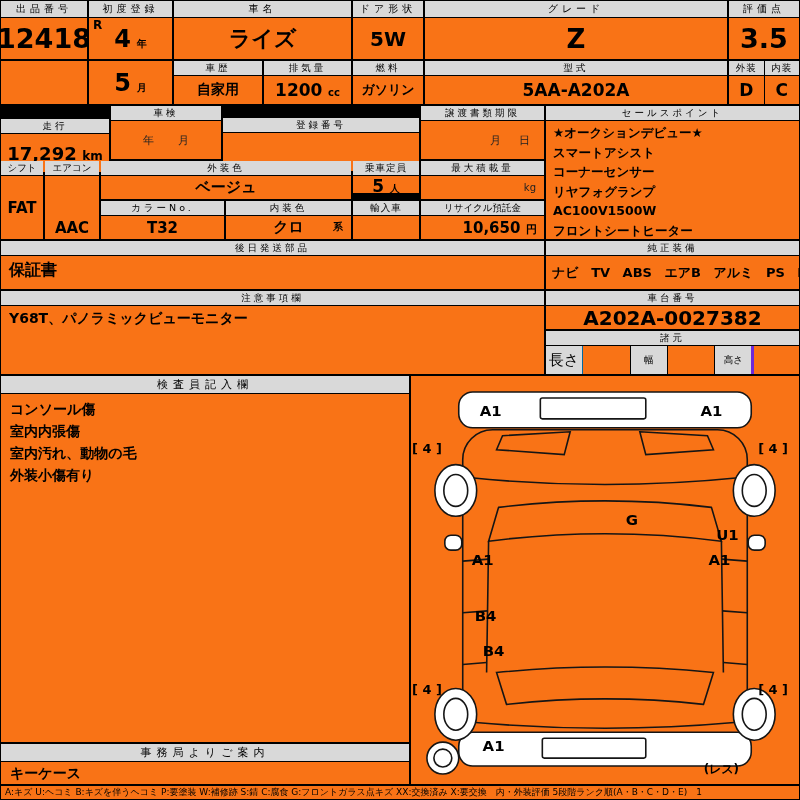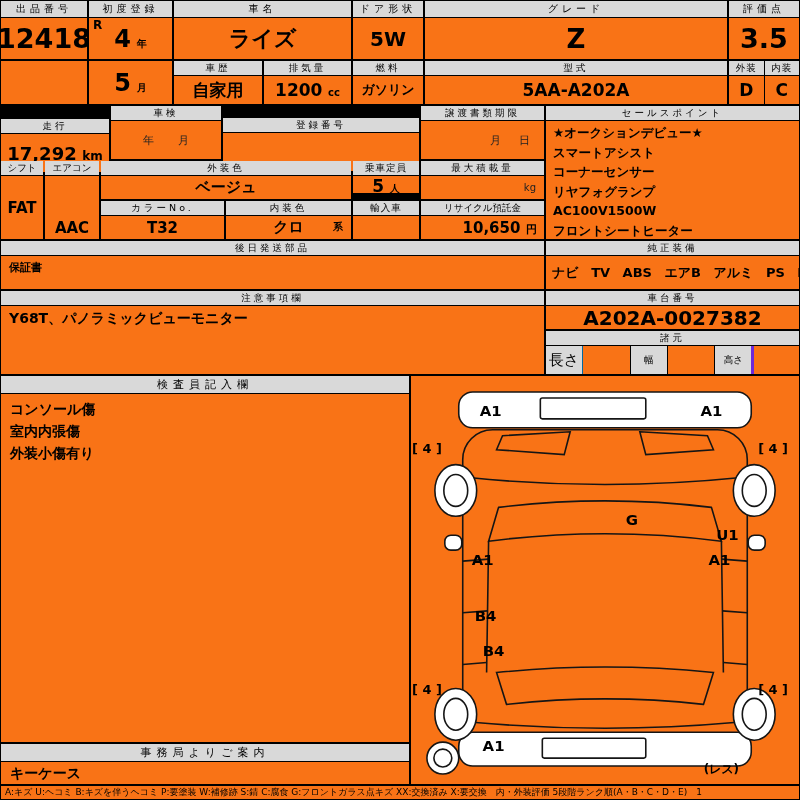--- a/index.html
+++ b/index.html
@@ -61,21 +61,21 @@
     <div class="v" style="font-size:26px;">Z</div>
   </div>
 
   <div class="c" style="left:729px;top:1px;width:70px;height:58px;">
     <div class="hdr">評価点</div>
     <div class="v" style="font-size:27px;">3.5</div>
   </div>
 
   <div class="c" style="left:174px;top:61px;width:88px;height:43px;">
     <div class="hdr h14">車歴</div>
-    <div class="v" style="font-size:17px;">自家用</div>
+    <div class="v" style="font-size:14px;">自家用</div>
   </div>
 
   <div class="c" style="left:264px;top:61px;width:87px;height:43px;">
     <div class="hdr h14">排気量</div>
     <div class="v">
       <div><span style="font-size:17px;">1200</span>
       <span style="font-size:10px;">cc</span></div>
     </div>
   </div>
 
@@ -192,21 +192,21 @@
   <div class="c" style="left:421px;top:201px;width:123px;height:38px;">
     <div class="hdr h14" style="letter-spacing:0;">リサイクル預託金</div>
     <div class="v right" style="padding-right:7px;">
       <div><span style="font-size:15px;">10,650</span>
       <span style="font-size:11px;">円</span></div>
     </div>
   </div>
 
   <div class="c" style="left:1px;top:241px;width:543px;height:48px;">
     <div class="hdr h14">後日発送部品</div>
-    <div class="v tl" style="font-size:11px;border-radius:12px;">保証書</div>
+    <div class="v tl" style="font-size:16px;border-radius:12px;">保証書</div>
   </div>
 
   <div class="c" style="left:546px;top:241px;width:253px;height:48px;">
     <div class="hdr h14">純正装備</div>
     <div class="v" style="font-size:13px;word-spacing:8px;justify-content:flex-start;padding-left:6px;white-space:nowrap;">ナビ TV ABS エアB アルミ PS PW</div>
   </div>
 
   <div class="c" style="left:1px;top:291px;width:543px;height:83px;">
     <div class="hdr h14">注意事項欄</div>
     <div class="v tl" style="font-size:14px;">Y68T、パノラミックビューモニター</div>
@@ -233,20 +233,21 @@
         <div style="flex:1;"></div>
       </div>
     </div>
   </div>
 
   <div class="c" style="left:1px;top:376px;width:408px;height:366px;">
     <div class="hdr h17">検査員記入欄</div>
     <div class="list" style="font-size:14px;line-height:22px;padding:4px 9px;">
       <div>コンソール傷</div>
       <div>室内内張傷</div>
+      <div>室内汚れ、動物の毛</div>
       <div>外装小傷有り</div>
     </div>
   </div>
 
   <div class="c" style="left:1px;top:744px;width:408px;height:40px;">
     <div class="hdr h17">事務局よりご案内</div>
     <div class="v tl" style="font-size:14px;padding:3px 9px;">キーケース</div>
   </div>
 
   <div class="c" style="left:411px;top:376px;width:388px;height:408px;">

